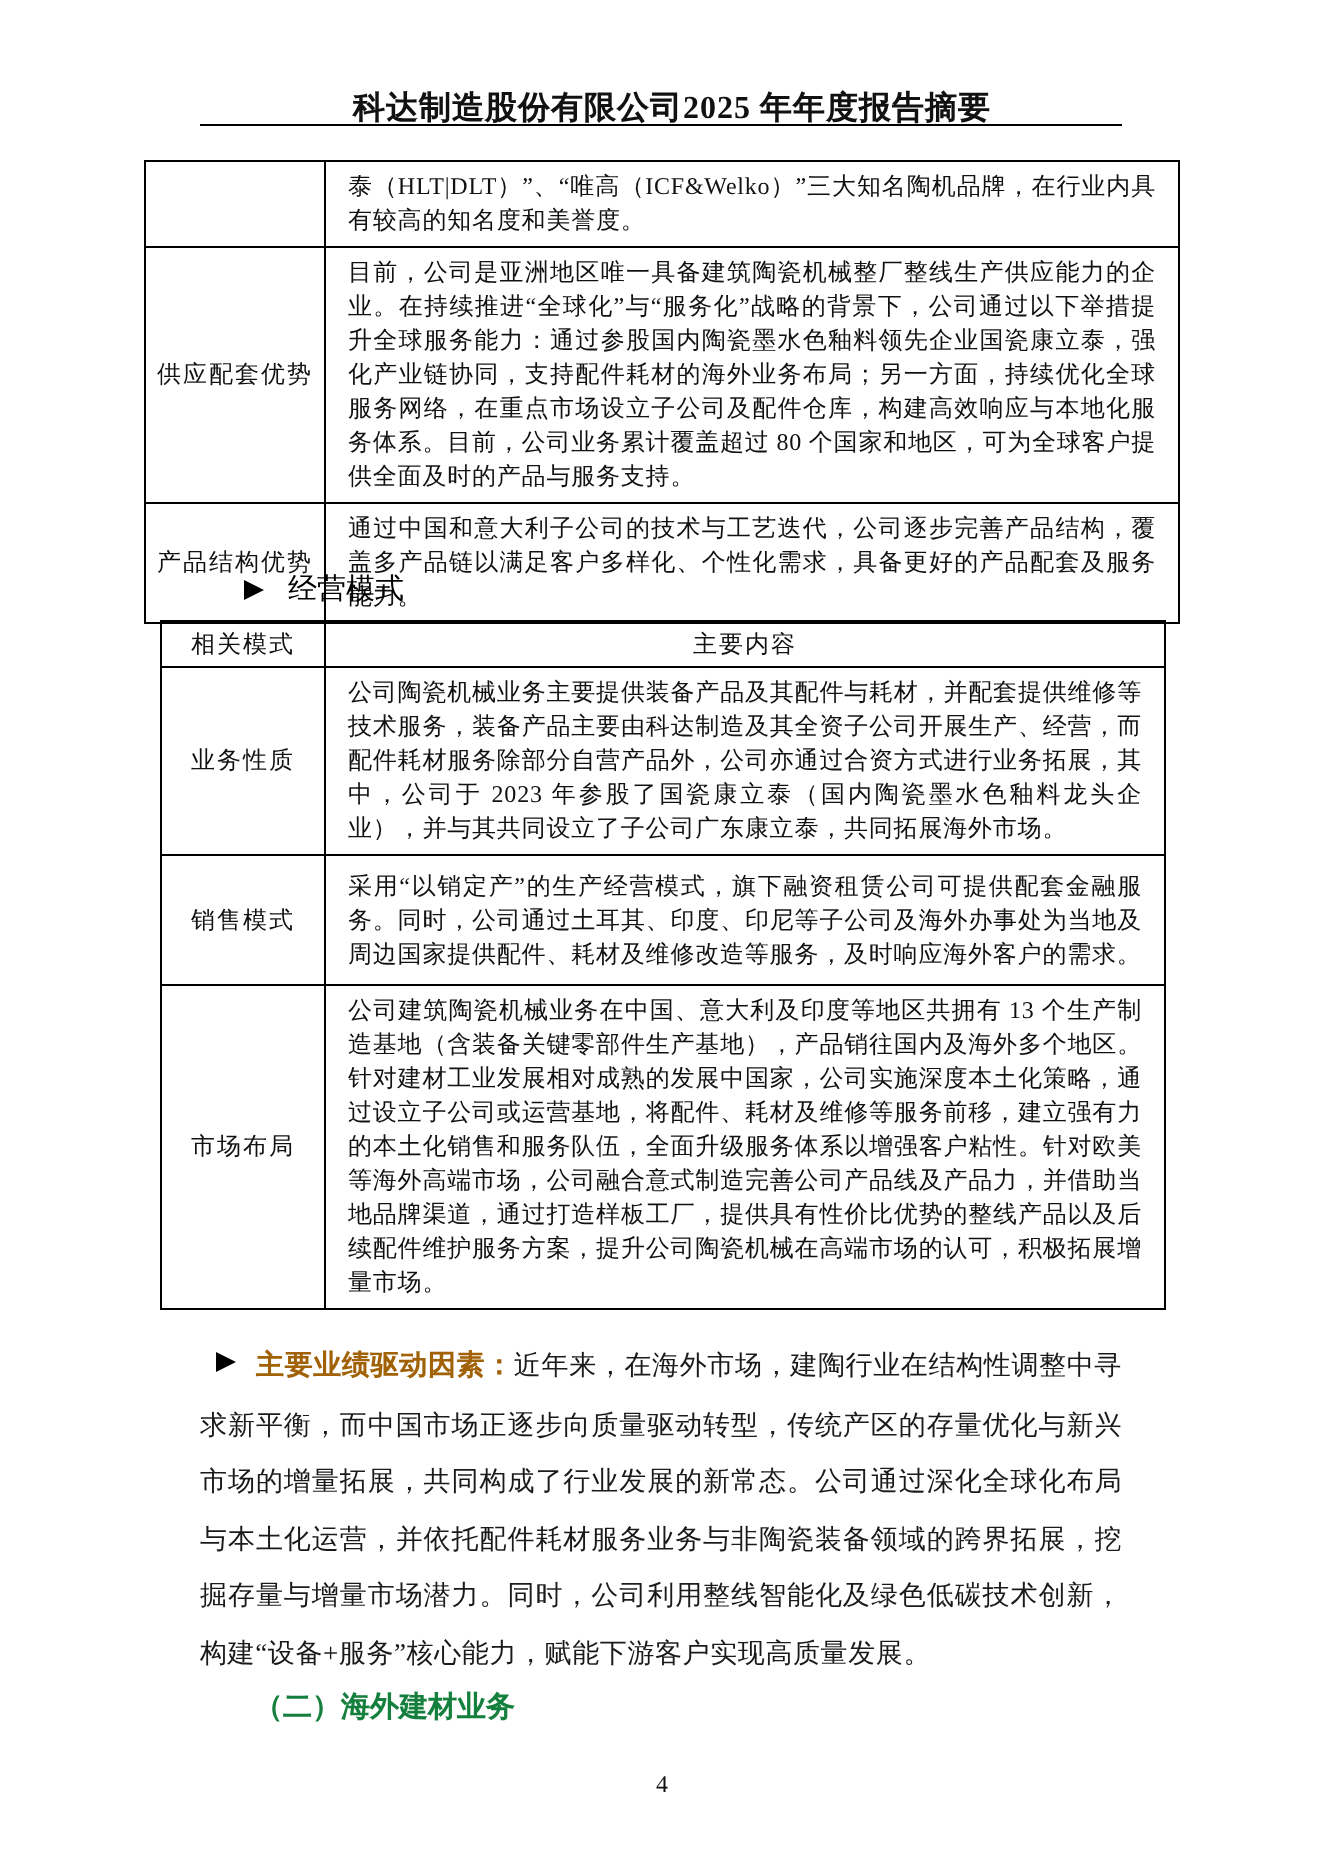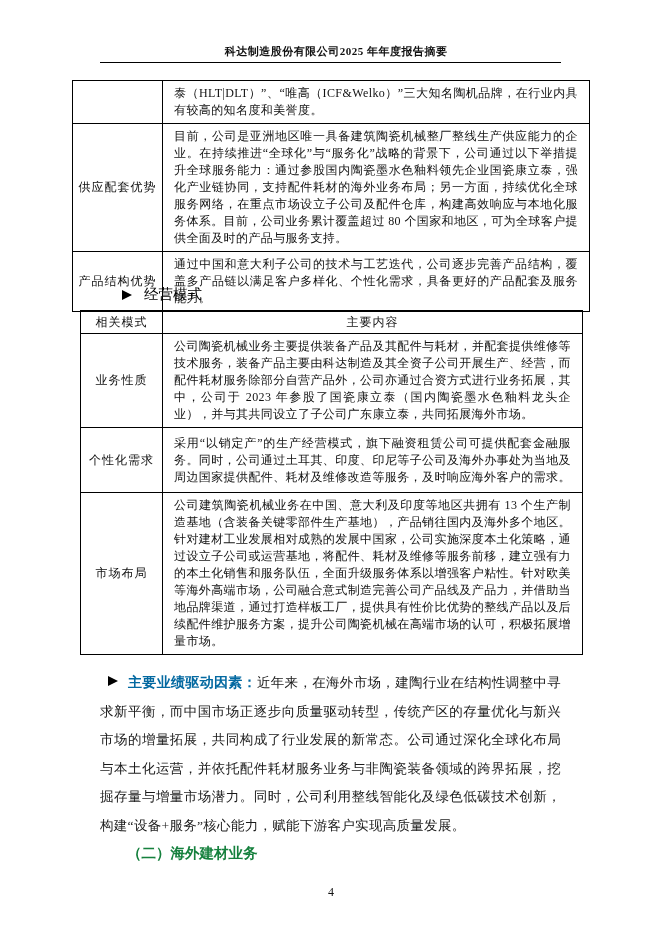--- a/index.html
+++ b/index.html
@@ -11,21 +11,21 @@
     color: #111111;
     font-family: "Liberation Serif", "DejaVu Serif", serif;
     overflow: hidden;
   }
 
   
   .header-title {
     position: absolute;
     top: 44px; left: 0; right: 0;
     text-align: center;
-    font-size: 11px;
+    font-size: 16px;
     font-weight: bold;
     letter-spacing: 0.5px;
     margin-left: 10px;
   }
   .header-rule {
     position: absolute;
     top: 62px; left: 100px; width: 461px;
     border-top: 1.6px solid #000;
   }
 
@@ -110,21 +110,21 @@
     text-align: justify;
     text-justify: inter-character;
     text-indent: 8px;
     letter-spacing: 0.3px;
     color: #1a1a1a;
   }
   .drivers .lead {
     font-family: Liberation Serif, serif;
     font-weight: bold;
     font-size: 14px;
-    color: #0369a1;
+    color: #a16207;
   }
 
   .section-overseas {
     position: absolute;
     top: 844px; left: 127px;
     font-family: "Liberation Sans", "DejaVu Sans", sans-serif;
     font-weight: bold;
     font-size: 14.5px;
     color: #15803d;
   }
@@ -180,21 +180,21 @@
         <th>相关模式</th>
         <th>主要内容</th>
       </tr>
     </thead>
     <tbody>
       <tr>
         <td class="lbl">业务性质</td>
         <td class="cnt">公司陶瓷机械业务主要提供装备产品及其配件与耗材，并配套提供维修等技术服务，装备产品主要由科达制造及其全资子公司开展生产、经营，而配件耗材服务除部分自营产品外，公司亦通过合资方式进行业务拓展，其中，公司于 2023 年参股了国瓷康立泰（国内陶瓷墨水色釉料龙头企业），并与其共同设立了子公司广东康立泰，共同拓展海外市场。</td>
       </tr>
       <tr>
-        <td class="lbl">个性化需求</td>
+        <td class="lbl">销售模式</td>
         <td class="cnt">采用“以销定产”的生产经营模式，旗下融资租赁公司可提供配套金融服务。同时，公司通过土耳其、印度、印尼等子公司及海外办事处为当地及周边国家提供配件、耗材及维修改造等服务，及时响应海外客户的需求。</td>
       </tr>
       <tr>
         <td class="lbl">市场布局</td>
         <td class="cnt">公司建筑陶瓷机械业务在中国、意大利及印度等地区共拥有 13 个生产制造基地（含装备关键零部件生产基地），产品销往国内及海外多个地区。针对建材工业发展相对成熟的发展中国家，公司实施深度本土化策略，通过设立子公司或运营基地，将配件、耗材及维修等服务前移，建立强有力的本土化销售和服务队伍，全面升级服务体系以增强客户粘性。针对欧美等海外高端市场，公司融合意式制造完善公司产品线及产品力，并借助当地品牌渠道，通过打造样板工厂，提供具有性价比优势的整线产品以及后续配件维护服务方案，提升公司陶瓷机械在高端市场的认可，积极拓展增量市场。</td>
       </tr>
     </tbody>
   </table>
 
   <p class="drivers"><span class="arrow-tri arrow-inline"></span><span class="lead">主要业绩驱动因素：</span><span class="body-text">近年来，在海外市场，建陶行业在结构性调整中寻求新平衡，而中国市场正逐步向质量驱动转型，传统产区的存量优化与新兴市场的增量拓展，共同构成了行业发展的新常态。公司通过深化全球化布局与本土化运营，并依托配件耗材服务业务与非陶瓷装备领域的跨界拓展，挖掘存量与增量市场潜力。同时，公司利用整线智能化及绿色低碳技术创新，构建“设备+服务”核心能力，赋能下游客户实现高质量发展。</span></p>

